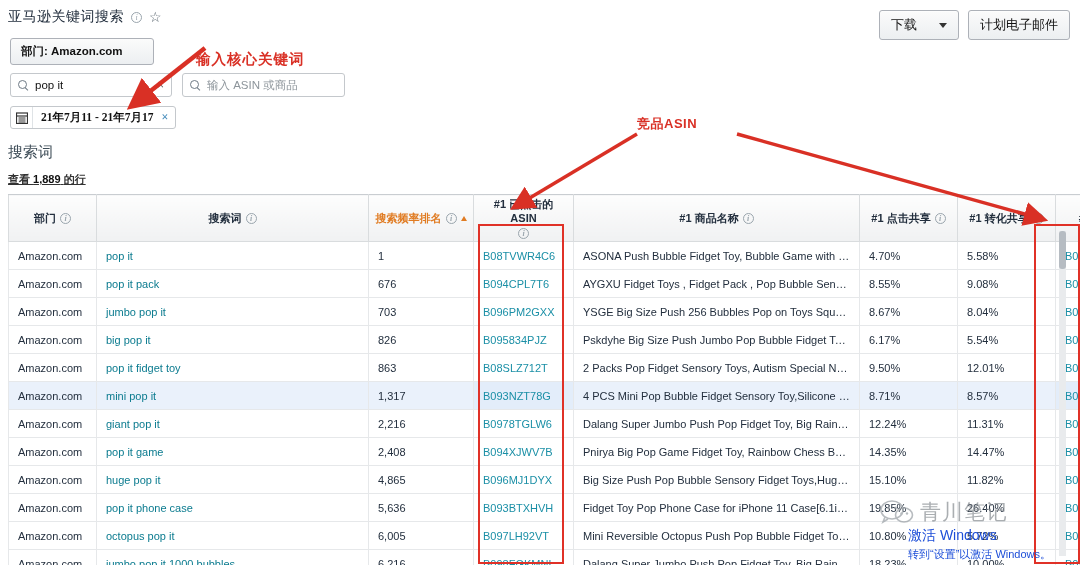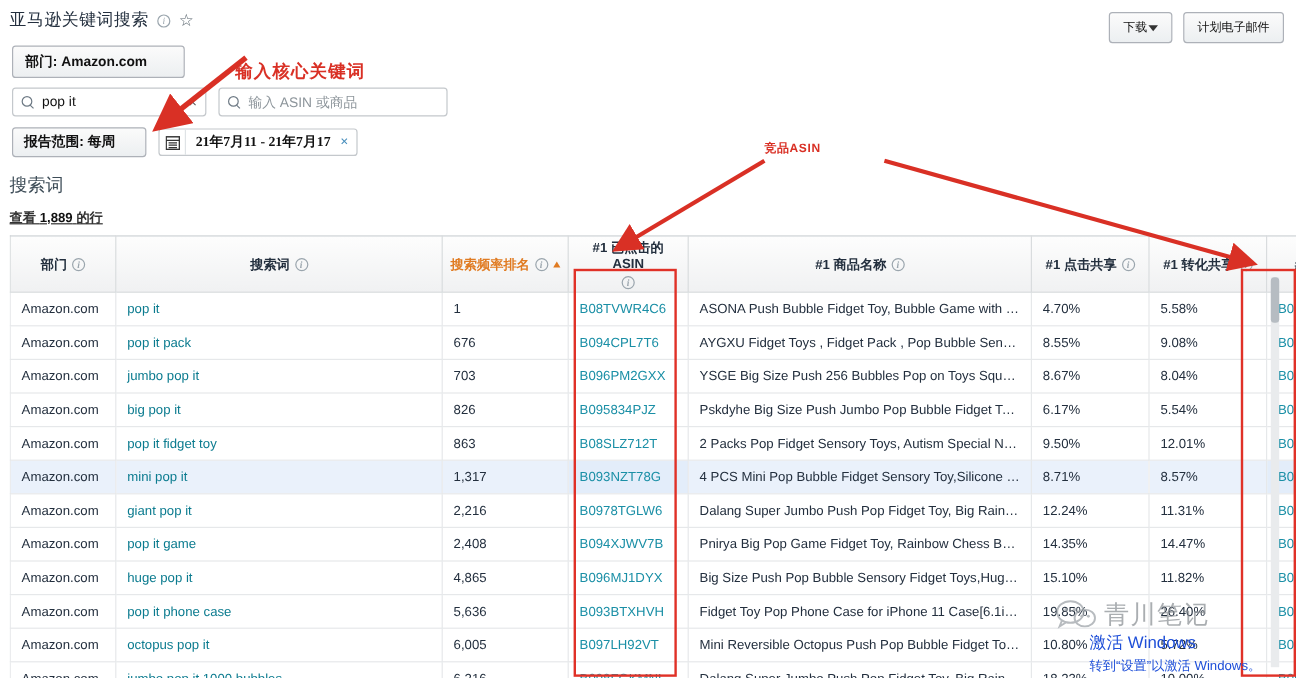--- a/index.html
+++ b/index.html
@@ -19,42 +19,42 @@
     border: 1px solid #9aa5ad; color: #9aa5ad; font-size: 8px; line-height: 9px;
     text-align: center; font-family: "Liberation Serif", serif; font-style: italic;
   }
   .star-ico { color: #5b6770; font-size: 14px; line-height: 14px; }
 
   
   .top-actions { position: absolute; top: 10px; right: 10px; display: flex; gap: 9px; }
   .btn {
     background: linear-gradient(#fbfbfb,#eceff1);
     border: 1px solid #adb1b8; border-radius: 3px;
-    font-size: 10px; color: #111; padding: 5px 11px;
-    display: flex; align-items: center; gap: 1px; cursor: pointer;
+    font-size: 13px; color: #111; padding: 5px 11px;
+    display: flex; align-items: center; gap: 22px; cursor: pointer;
     box-shadow: 0 1px 0 rgba(255,255,255,.6) inset;
   }
   .btn .caret { width: 0; height: 0; border-left: 4.5px solid transparent; border-right: 4.5px solid transparent; border-top: 5px solid #333; }
 
   
   .controls { padding: 12px 0 0 10px; }
   .dept-btn {
     display: inline-flex; align-items: center; gap: 20px;
     background: linear-gradient(#fbfbfb,#eceff1);
     border: 1px solid #adb1b8; border-radius: 3px;
     font-size: 11.5px; font-weight: bold; color: #111; padding: 5px 10px; cursor: pointer;
   }
   .row2 { display: flex; gap: 10px; margin-top: 8px; }
   .search-box {
     display: flex; align-items: center; gap: 7px;
     border: 1px solid #c4c8cc; border-radius: 3px; background: #fff;
     height: 24px; padding: 0 7px; font-size: 11.5px;
   }
   .search-box.kw { width: 162px; }
-  .search-box.asin { width: 191px; }
+  .search-box.asin { width: 163px; }
   .mag { position: relative; width: 10px; height: 10px; flex: 0 0 auto; }
   .mag::before { content:""; position:absolute; left:0; top:0; width:7px; height:7px; border:1.3px solid #6e7a85; border-radius:50%; }
   .mag::after { content:""; position:absolute; left:6.5px; top:6.5px; width:4px; height:1.3px; background:#6e7a85; transform: rotate(45deg); transform-origin: left center; }
   .sb-val { flex: 1; color: #111; }
   .sb-ph  { flex: 1; color: #8d959b; }
   .sb-x { color: #555; font-size: 12px; cursor: pointer; }
 
   .row3 { display: flex; gap: 10px; margin-top: 9px; align-items: center; }
   .range-btn {
     display: inline-flex; align-items: center; gap: 16px;
@@ -110,21 +110,21 @@
   .c-conv  { width: 98px; }
   .c-asin2 { width: 73px; }
 
   
   .sbar { position: absolute; top: 231px; right: 14px; width: 7px; height: 325px; background: #e9ebed; }
   .sbar .thumb { position: absolute; top: 0; left: 0; width: 7px; height: 38px; background: #b6bcc2; border-radius: 3px; }
 
   
   .ann { position: absolute; pointer-events: none; }
   .ann-text { color: #d93025; font-size: 14.5px; font-weight: bold; letter-spacing: 1px; }
-  .ann-text.small { font-size: 10px; letter-spacing: .5px; margin-top: 48px; }
+  .ann-text.small { font-size: 13px; letter-spacing: .5px; margin-top: 48px; }
   .hl-box { position: absolute; border: 2px solid #e03127; pointer-events: none; }
   svg.arrows { position: absolute; left: 0; top: 0; width: 1080px; height: 565px; pointer-events: none; }
 
   
   .wm-wechat {
     position: absolute; left: 880px; top: 498px;
     display: flex; align-items: center; gap: 6px; pointer-events: none; opacity: .72;
   }
   .wm-txt { font-size: 21px; color: #8a8f94; font-family: "Liberation Serif", serif; letter-spacing: 1px; }
   .wm-win { position: absolute; left: 908px; top: 527px; pointer-events: none; color: #1d4ed8; }
@@ -164,24 +164,20 @@
         <span class="sb-val">pop it</span>
         <span class="sb-x">×</span>
       </div>
       <div class="search-box asin">
         <span class="mag"></span>
         <span class="sb-ph">输入 ASIN 或商品</span>
       </div>
     </div>
 
     <div class="row3">
-      <div class="range-btn">
-        <span>报告范围: 每周</span>
-        <span class="caret"></span>
-      </div>
       <div class="date-box">
         <span class="cal-ico">
           <svg width="12" height="12" viewBox="0 0 12 12">
             <rect x="0.5" y="1" width="11" height="10.5" fill="none" stroke="#333" stroke-width="1.2"></rect>
             <line x1="0.5" y1="4" x2="11.5" y2="4" stroke="#333" stroke-width="1.2"></line>
             <line x1="2.5" y1="6" x2="9.5" y2="6" stroke="#333" stroke-width="1"></line>
             <line x1="2.5" y1="8" x2="9.5" y2="8" stroke="#333" stroke-width="1"></line>
             <line x1="2.5" y1="10" x2="9.5" y2="10" stroke="#333" stroke-width="1"></line>
           </svg>
         </span>

